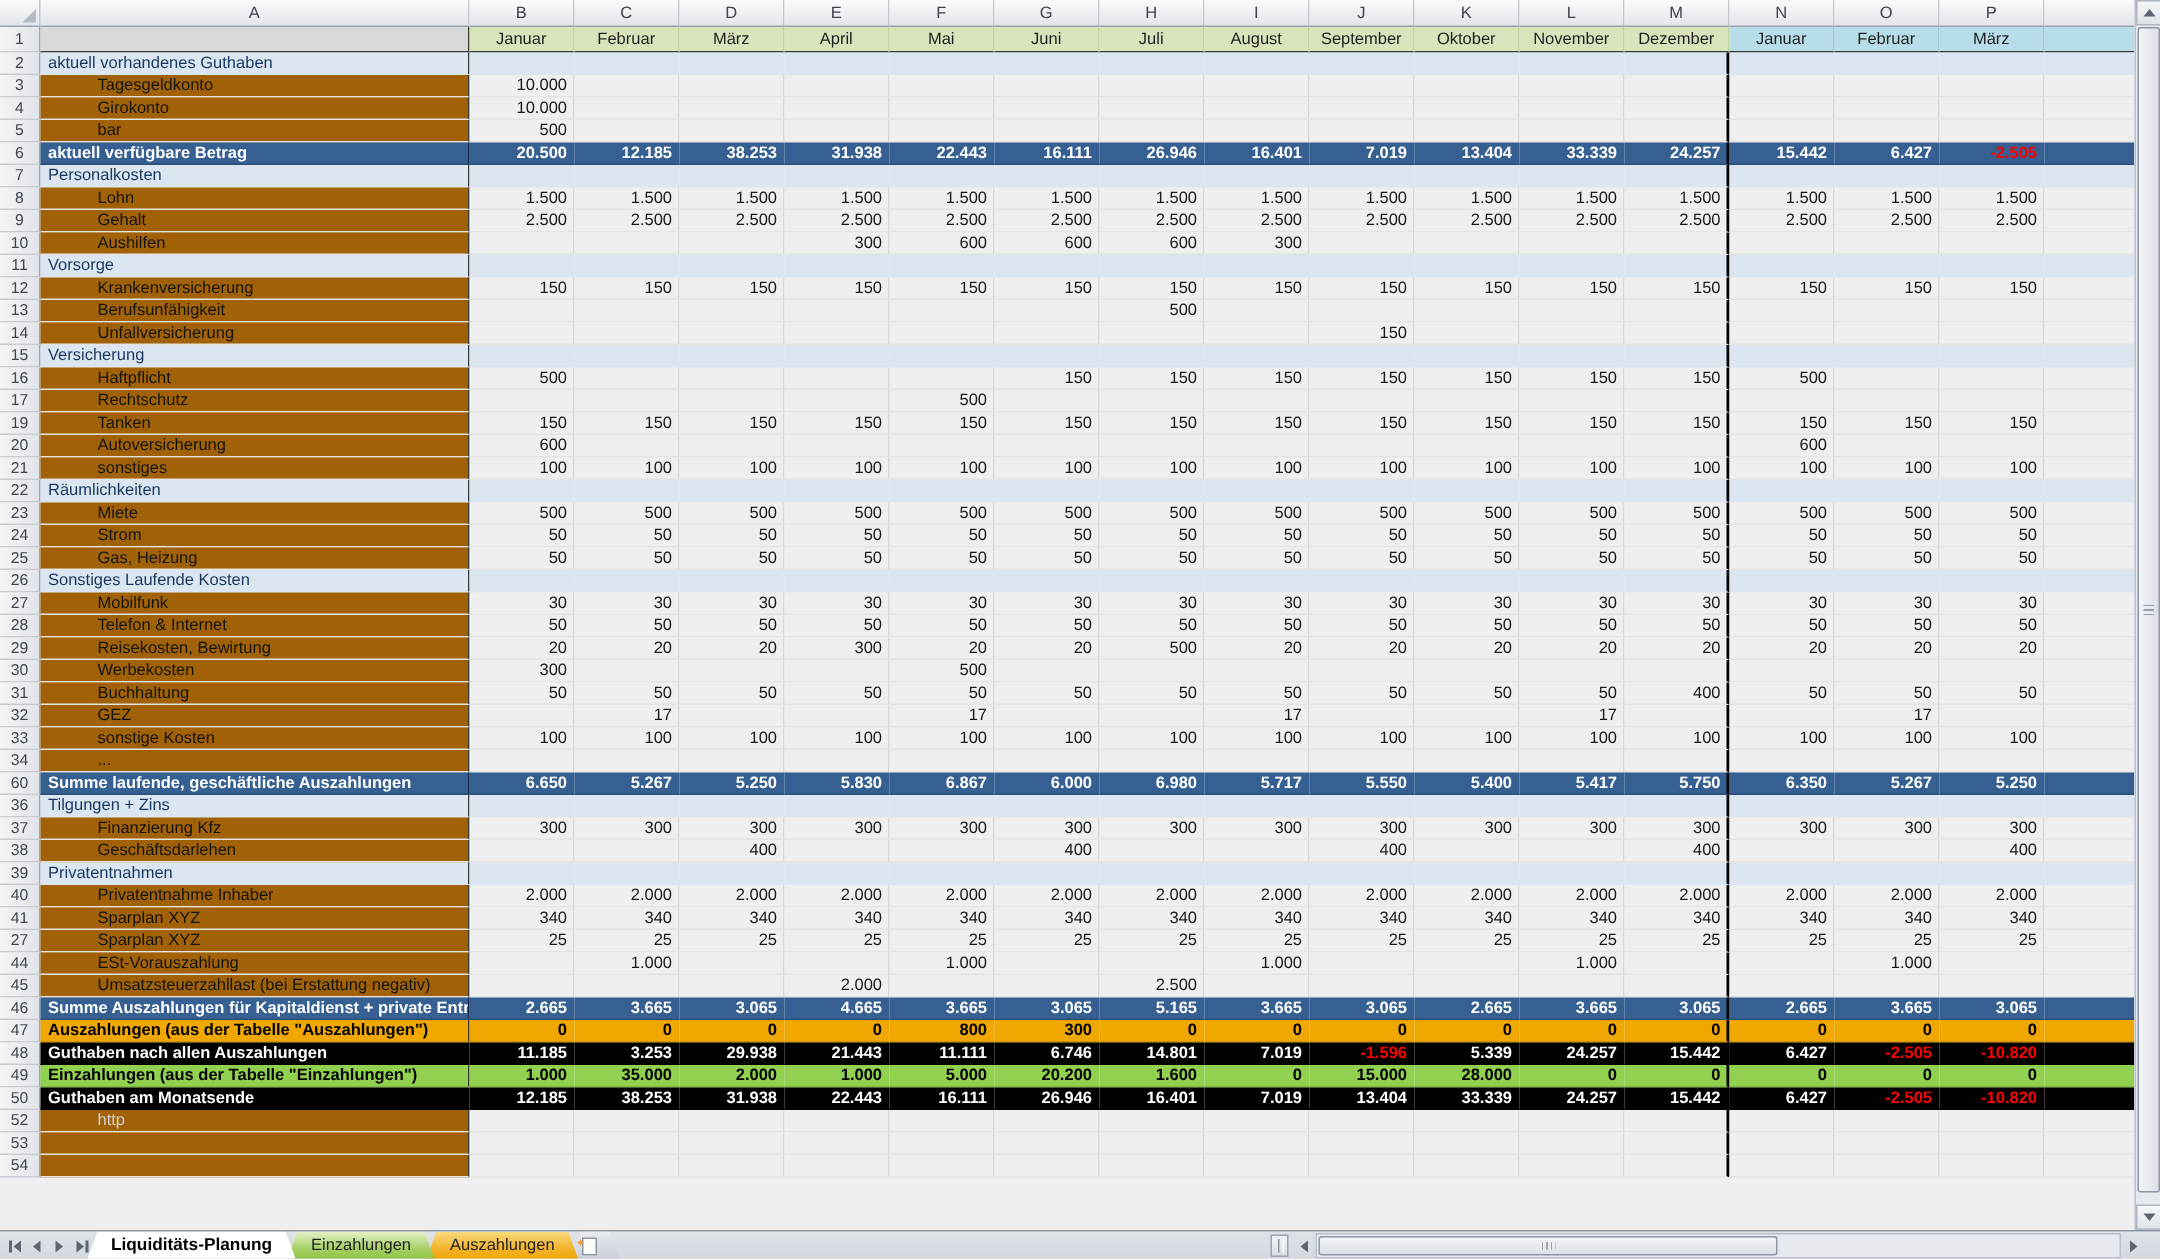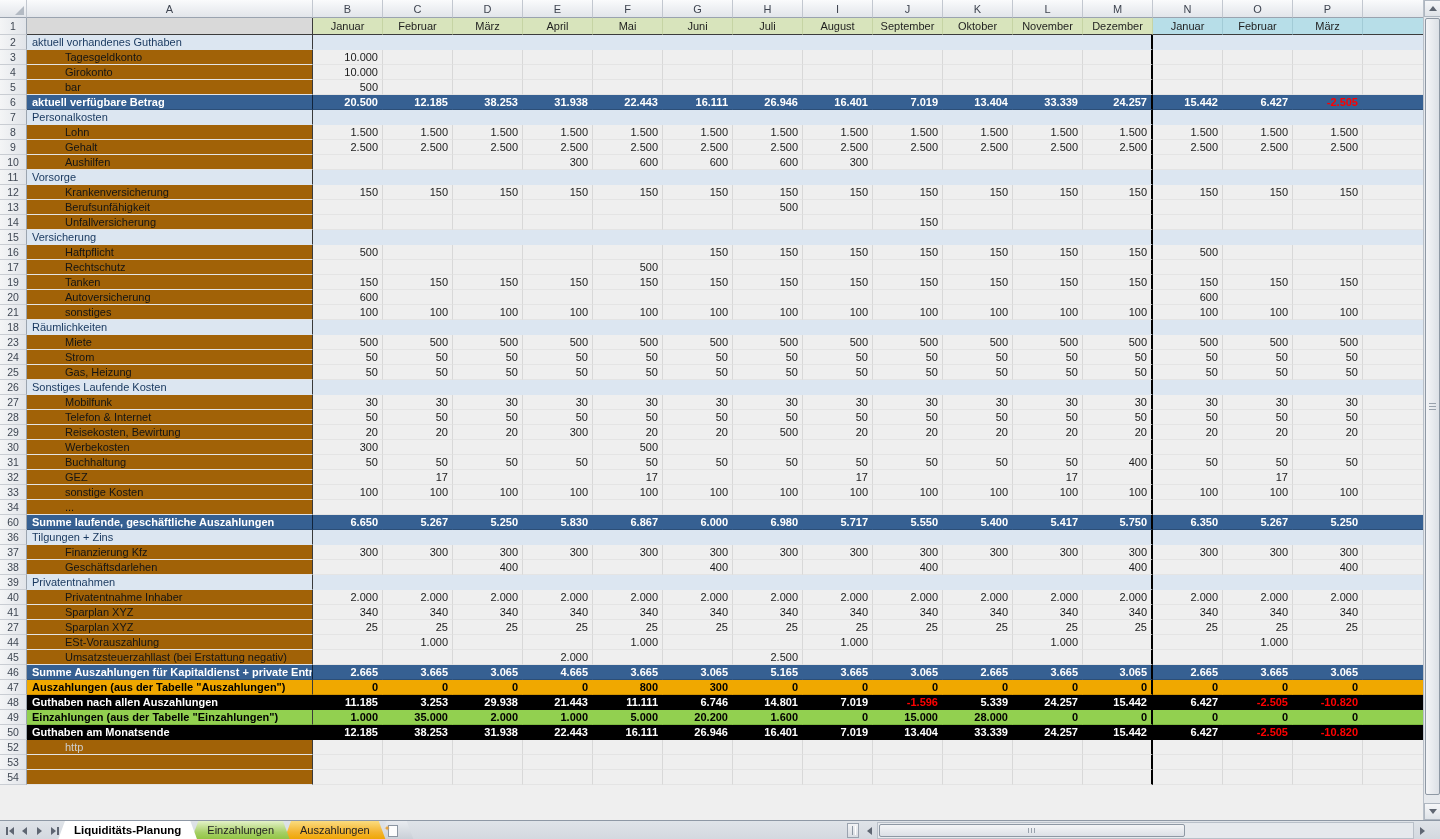--- a/index.html
+++ b/index.html
@@ -526,21 +526,21 @@
           <div class="cell">100</div>
           <div class="cell">100</div>
           <div class="cell">100</div>
           <div class="cell mEnd">100</div>
           <div class="cell">100</div>
           <div class="cell">100</div>
           <div class="cell">100</div>
           <div class="sliv"></div>
         </div>
         <div class="row rt-sec">
-          <div class="gut">18</div>
+          <div class="gut">22</div>
           <div class="ca">Räumlichkeiten</div>
           <div class="cell"></div>
           <div class="cell"></div>
           <div class="cell"></div>
           <div class="cell"></div>
           <div class="cell"></div>
           <div class="cell"></div>
           <div class="cell"></div>
           <div class="cell"></div>
           <div class="cell"></div>

